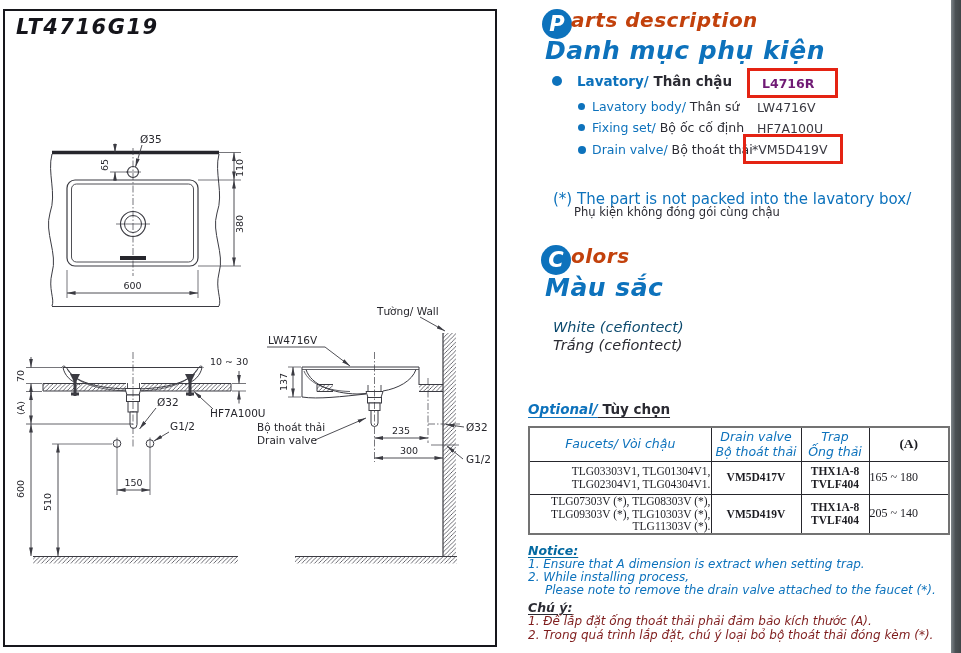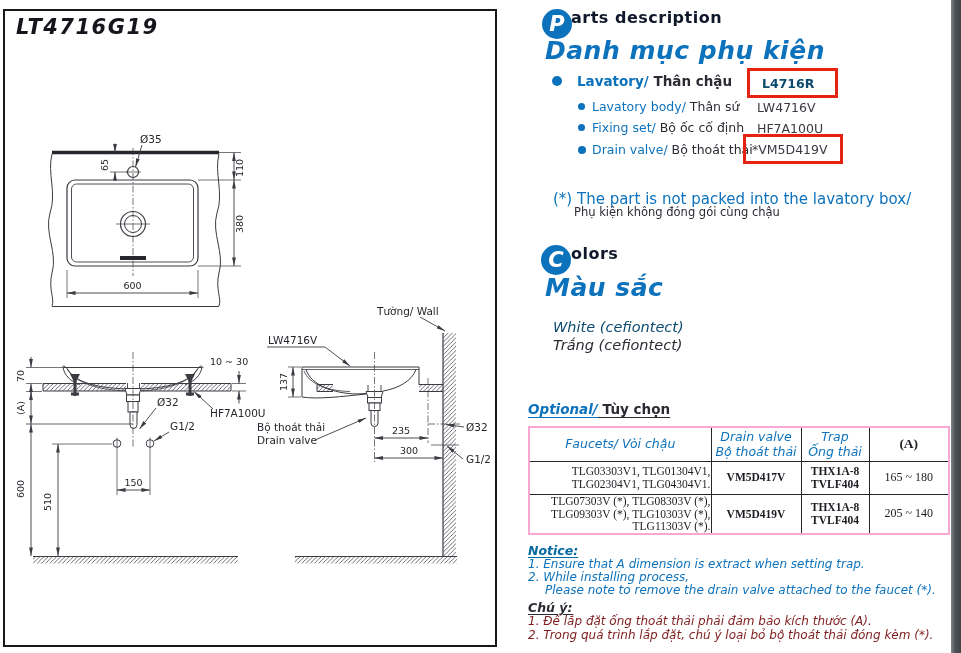--- a/index.html
+++ b/index.html
@@ -8,21 +8,21 @@
   .abs{position:absolute;}
   
   #frame{left:3px;top:9px;width:494px;height:638px;border:2.5px solid #17171c;box-sizing:border-box;background:#fff;}
   #model-title{left:16px;top:15px;font-size:21px;font-weight:bold;font-style:italic;letter-spacing:1.5px;color:#15151b;}
   
   #right-strip{left:951px;top:0;width:10px;height:653px;
      background:linear-gradient(90deg,#7e858a 0%,#4a5054 45%,#404548 100%);}
   
   .big-circle{border-radius:50%;background:#0d72bc;color:#fff;display:flex;align-items:center;justify-content:center;
      font-weight:bold;font-style:italic;}
-  .h-en{font-size:16px;font-weight:bold;color:#0f172a;letter-spacing:.5px;}
+  .h-en{font-size:20px;font-weight:bold;font-style:italic;color:#c2410c;letter-spacing:.5px;}
   .h-vi{font-size:25px;font-weight:bold;font-style:italic;color:#0d72bc;letter-spacing:.5px;}
   
   .dot{border-radius:50%;background:#0d72bc;}
   .b{color:#0d72bc;}
   .k{color:#2b2b33;}
   .bold{font-weight:bold;}
   .prow{font-size:12.5px;white-space:nowrap;}
   .pval{font-size:12.5px;color:#3a3a42;white-space:nowrap;}
   .redbox{border:3.5px solid #e42313;box-sizing:border-box;}
   .fnote1{font-size:15px;color:#0d72bc;white-space:nowrap;}
@@ -33,21 +33,21 @@
   #opt-head{font-size:13.5px;font-weight:bold;white-space:nowrap;}
   #opt-head .b{font-style:italic;text-decoration:underline;text-underline-offset:2.5px;}
   #opt-head .k{text-decoration:underline;text-underline-offset:2.5px;}
   table.opt{border-collapse:collapse;table-layout:fixed;background:#fff;}
   table.opt td,table.opt th{border:1.4px solid #26262c;padding:0;vertical-align:middle;}
   .th-blue{color:#0d72bc;font-style:italic;font-weight:normal;font-size:12.5px;text-align:center;line-height:1.25;}
   .th-a{font-family:"Liberation Serif","DejaVu Serif",serif;font-weight:bold;font-size:13.5px;text-align:center;color:#1c1c22;}
   .cell-serif{font-family:"Liberation Serif","DejaVu Serif",serif;font-size:11.5px;line-height:1.08;color:#1c1c22;}
   .cell-codes{font-weight:normal;text-align:right;padding-left:6px;}
   .cell-mid{font-weight:bold;text-align:center;}
-  .cell-range{text-align:center;font-size:12px;}
+  .cell-range{text-align:left;font-size:12px;}
   
   .notice-h{font-size:12.5px;font-weight:bold;font-style:italic;color:#0369a1;text-decoration:underline;text-underline-offset:2px;white-space:nowrap;}
   .notice-l{font-size:12px;font-style:italic;color:#0d72bc;white-space:nowrap;}
   .chuy-h{font-size:12.5px;font-weight:bold;font-style:italic;color:#2b2b33;text-decoration:underline;text-underline-offset:2px;white-space:nowrap;}
   .chuy-l{font-size:12px;font-style:italic;color:#7f1d1d;white-space:nowrap;}
   
   svg text{font-family:"DejaVu Sans","Liberation Sans",sans-serif;fill:#26262c;}
   .dimtxt{font-size:9.5px;}
   .lbltxt{font-size:10.5px;}
 </style>
@@ -248,21 +248,21 @@
 
 <div class="abs big-circle" style="left:542px;top:9px;width:30px;height:30px;font-size:21px">
     <span>P</span>
   </div>
 <div class="abs h-en" style="left:571px;top:8px">arts description</div>
 <div class="abs h-vi" style="left:545px;top:36px">Danh mục phụ kiện</div>
 
 <div class="abs dot" style="left:552px;top:76px;width:10px;height:10px"></div>
 <div class="abs prow" style="left:577px;top:73px;font-size:13.5px"><span class="b bold">Lavatory/</span><span class="k bold"> Thân chậu</span></div>
 <div class="abs redbox" style="left:747px;top:68px;width:91px;height:30px"></div>
-<div class="abs pval bold" style="left:762px;top:76px;color:#0c4a6e">L4716R</div>
+<div class="abs pval bold" style="left:762px;top:76px;color:#701a75">L4716R</div>
 
 <div class="abs dot" style="left:578px;top:103px;width:7px;height:7px"></div>
 <div class="abs prow" style="left:592px;top:99px"><span class="b">Lavatory body/</span><span class="k"> Thân sứ</span></div>
 <div class="abs pval" style="left:757px;top:100px">LW4716V</div>
 
 <div class="abs dot" style="left:578px;top:124px;width:7px;height:7px"></div>
 <div class="abs prow" style="left:592px;top:120px"><span class="b">Fixing set/</span><span class="k"> Bộ ốc cố định</span></div>
 <div class="abs pval" style="left:757px;top:121px">HF7A100U</div>
 
 <div class="abs dot" style="left:578px;top:146px;width:8px;height:8px"></div>
@@ -276,21 +276,21 @@
 <div class="abs big-circle" style="left:541px;top:245px;width:30px;height:30px;font-size:21px">
     <span>C</span>
   </div>
 <div class="abs h-en" style="left:571px;top:244px">olors</div>
 <div class="abs h-vi" style="left:545px;top:273px">Màu sắc</div>
 <div class="abs cval-en" style="left:553px;top:319px">White (cefiontect)</div>
 <div class="abs cval-vi" style="left:553px;top:337px">Trắng (cefiontect)</div>
 
 <div class="abs" id="opt-head" style="left:528px;top:401px"><span class="b">Optional/</span><span class="k"> Tùy chọn</span></div>
 
-<table class="opt abs" style="left:528px;top:426px;width:420px;border:2px solid #f9a8d4">
+<table class="opt abs" style="left:528px;top:426px;width:420px;border:2px solid #737373">
   <colgroup>
       <col style="width:182px">
       <col style="width:90px">
       <col style="width:68px">
       <col style="width:80px">
     </colgroup>
   <tbody>
       <tr style="height:34px">
     <th class="th-blue">Faucets/ Vòi chậu</th>
     <th class="th-blue">

